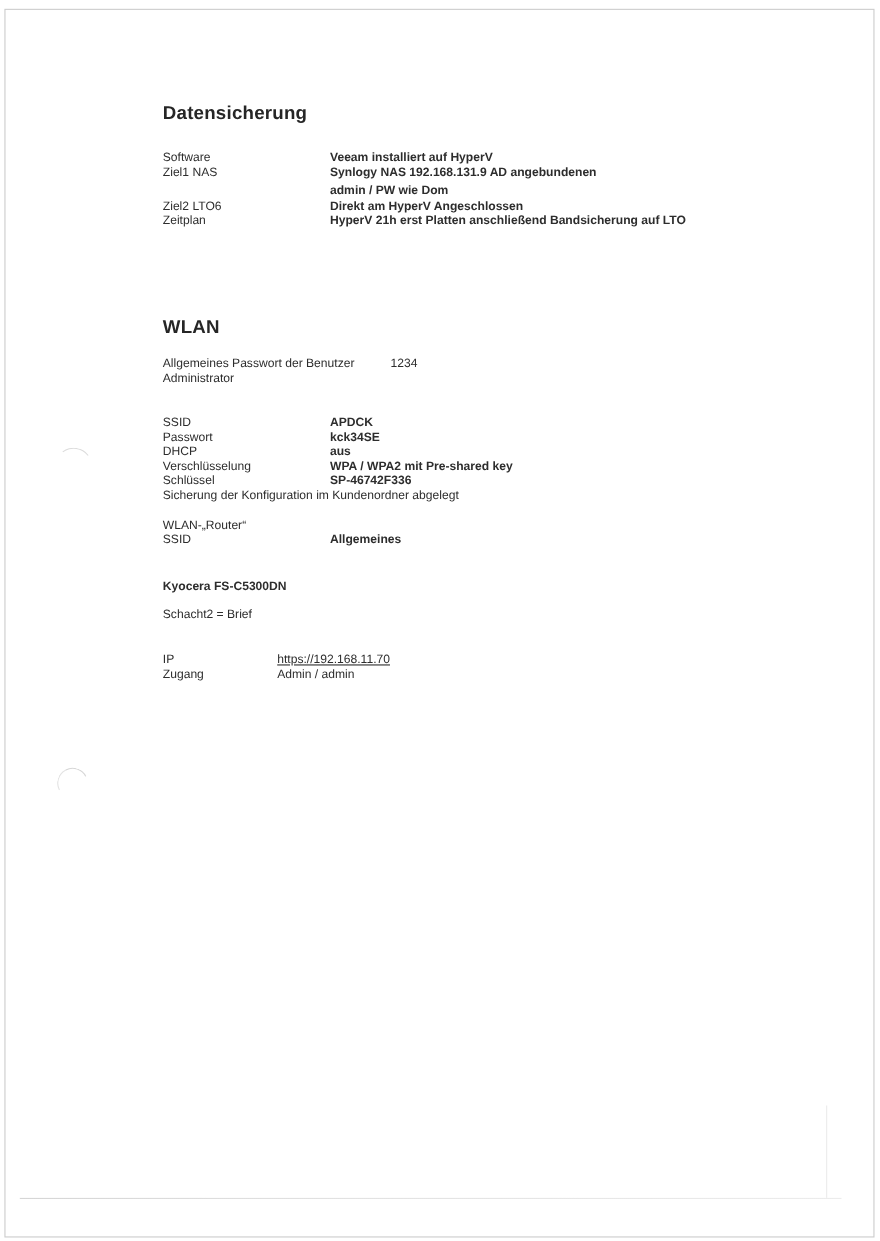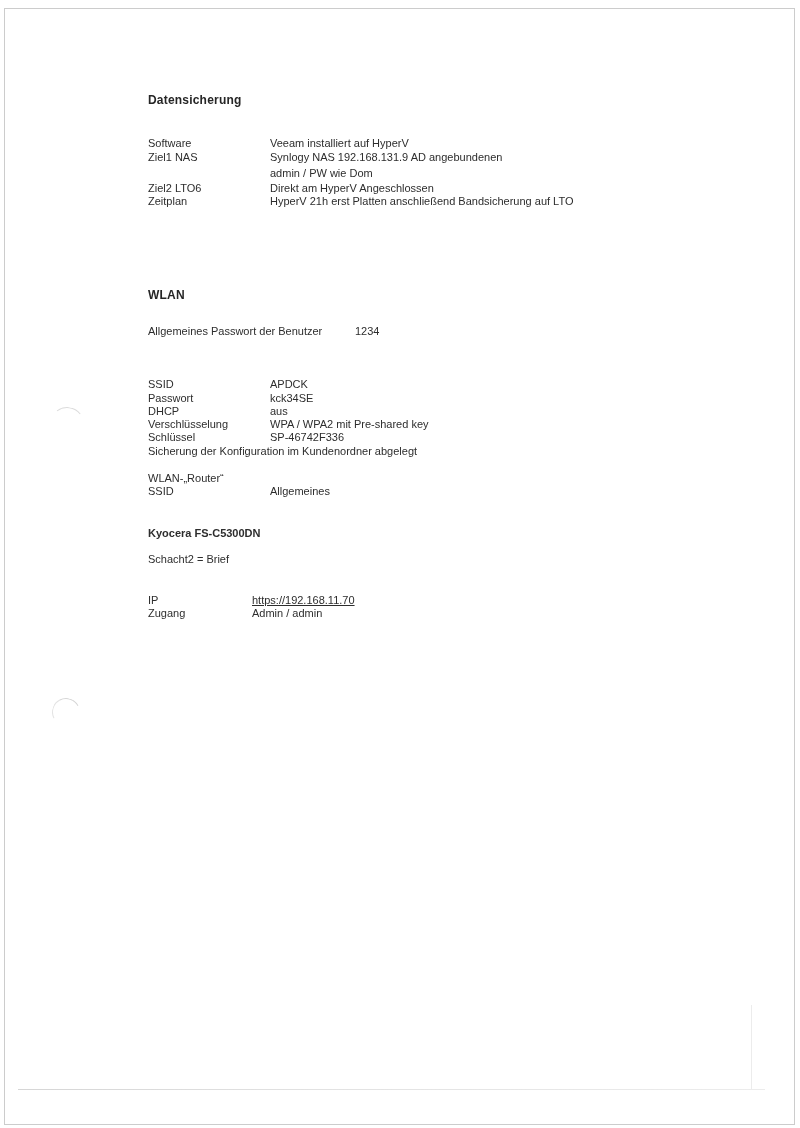--- a/index.html
+++ b/index.html
@@ -20,36 +20,36 @@
   }
   .doc {
     position: absolute;
     left: 148px; top: 0;
     width: 600px; height: 1128px;
     font-size: 11px;
   }
   .h1 {
     position: absolute;
     left: 0;
-    font-size: 12px;
+    font-size: 17px;
     font-weight: 700;
     color: #262626;
     letter-spacing: 0.2px;
     white-space: nowrap;
     text-align: center;
   }
   .line {
     position: absolute;
     left: 0;
     width: 620px;
     height: 13px;
     white-space: nowrap;
   }
   .lbl { position: absolute; left: 0; white-space: nowrap; }
-  .val { position: absolute; left: 122px; white-space: nowrap; }
+  .val { position: absolute; left: 152px; white-space: nowrap; font-weight: bold; }
   .val-mid { position: absolute; left: 207px; white-space: nowrap; }
   .val-tc { position: absolute; left: 80px; white-space: nowrap; padding-left: 24px; }
   .bold { font-weight: 700; }
   .link {
     color: #2d2d2d;
     text-decoration: underline;
     cursor: pointer;
   }
   
   .punch {
@@ -115,20 +115,23 @@
     <span class="lbl">Zeitplan</span>
     <span class="val">HyperV 21h erst Platten anschließend Bandsicherung auf LTO</span>
   </div>
 
   <div class="h1" style="top:288px">WLAN</div>
 
   <div class="line" style="top:325px">
     <span class="lbl">Allgemeines Passwort der Benutzer</span>
     <span class="val-mid">1234</span>
   </div>
+  <div class="line" style="top:338px">
+    <span class="lbl">Administrator</span>
+  </div>
 
   <div class="line" style="top:378px">
     <span class="lbl">SSID</span>
     <span class="val">APDCK</span>
   </div>
   <div class="line" style="top:392px">
     <span class="lbl">Passwort</span>
     <span class="val">kck34SE</span>
   </div>
   <div class="line" style="top:405px">

